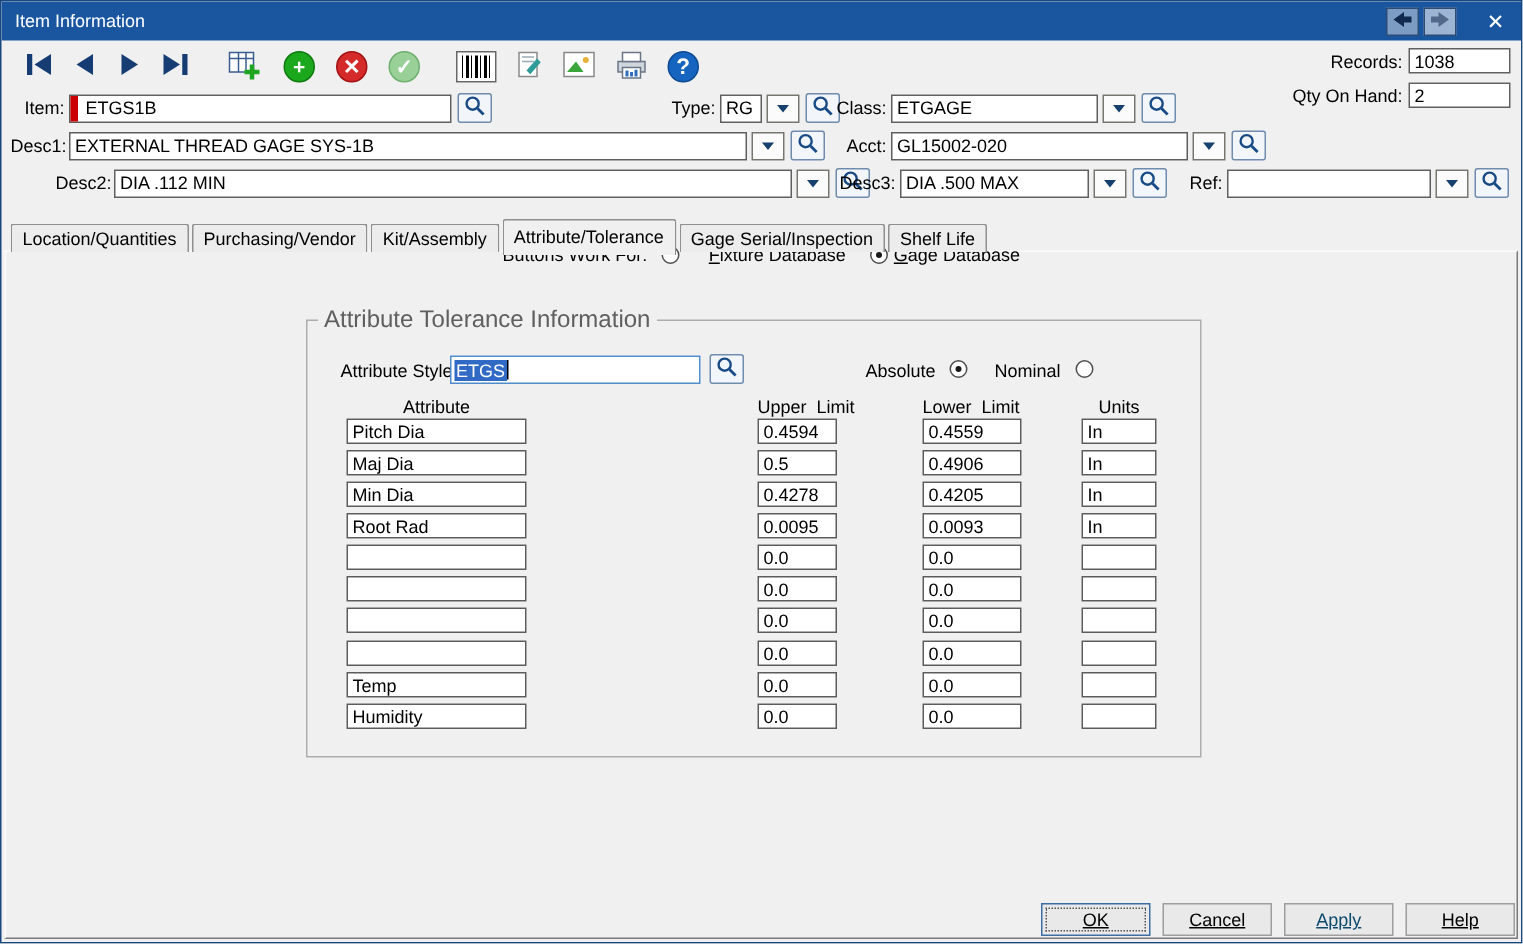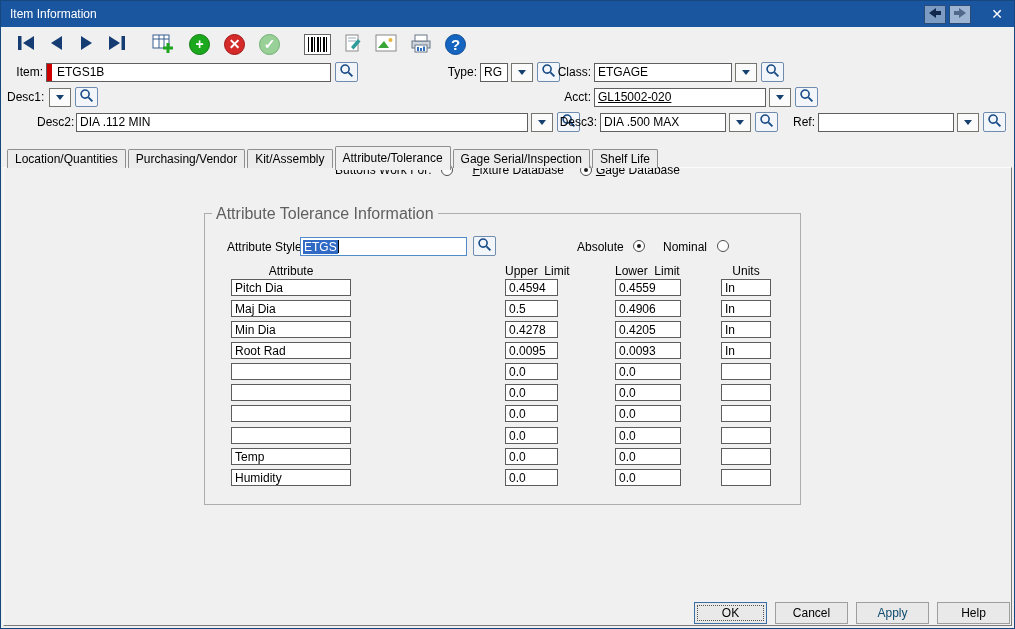--- a/index.html
+++ b/index.html
@@ -130,21 +130,21 @@
     position:absolute; height:17px; border:1px solid #5c5c5c; background:#fff;
     font:12px "Liberation Sans", sans-serif; padding:0 3px;
   }
   .cell.attr{ left:26px; width:120px; }
   .cell.upper{ left:300px; width:53px; }
   .cell.lower{ left:410px; width:66px; }
   .cell.units{ left:516px; width:50px; }
   
   .btn{
     position:absolute; top:601px; width:73px; height:22px; background:#e9e9e9;
-    border:1px solid #9e9e9e; font:12px "Liberation Sans", sans-serif; cursor:pointer; z-index:6;
+    border:1px solid #9e9e9e; font:12px "Liberation Sans", sans-serif; cursor:pointer; z-index:6;text-decoration:underline;
   }
   .btn.default{ border-color:#3c6ea5; outline:1px dotted #555; outline-offset:-4px; }
   .btn[data-disabled="true"]{ color:#0c4a6e; cursor:default; }
 </style>
 </head>
 <body>
 
 <div class="window">
 
   <div class="titlebar">
@@ -260,25 +260,35 @@
             <rect x="14" y="13.5" width="2" height="4.5" fill="#2f6fbe"></rect>
           </svg>
         </span>
       </button>
       <button class="icobtn">
         <span class="circ helpc">?</span>
       </button>
     </div>
   </div>
 
+  <div class="records">
+    <div class="r">
+      <span>Records:</span>
+      <input class="tbx" value="1038" style="">
+    </div>
+    <div class="r">
+      <span>Qty On Hand:</span>
+      <input class="tbx" value="2" style="">
+    </div>
+  </div>
 
   <div class="fgroup" style="top:61px; left:6px;">
     <span class="flabel" style="width:36px">Item:</span>
     <span class="tb-wrap">
-      <input class="tbx" style="width: 285px; padding-left: 10px;" value="ETGS1B">
+      <input class="tbx" style="width: 255px; padding-left: 10px;" value="ETGS1B">
       <span class="req-bar"></span>
     </span>
     <button class="magbtn">
       <span><svg width="15" height="15" viewBox="0 0 16 16">
             <circle cx="6.5" cy="6.5" r="4.3" fill="none" stroke="#184a86" stroke-width="1.7"></circle>
             <line x1="10" y1="10" x2="14.3" y2="14.3" stroke="#184a86" stroke-width="2"></line>
           </svg></span>
     </button>
   </div>
 
@@ -305,34 +315,35 @@
     <button class="magbtn">
       <span><svg width="15" height="15" viewBox="0 0 16 16">
             <circle cx="6.5" cy="6.5" r="4.3" fill="none" stroke="#184a86" stroke-width="1.7"></circle>
             <line x1="10" y1="10" x2="14.3" y2="14.3" stroke="#184a86" stroke-width="2"></line>
           </svg></span>
     </button>
   </div>
 
   <div class="fgroup" style="top:86px; left:6px;">
     <span class="flabel" style="width:36px">Desc1:</span>
+    <input class="tbx" style="width: 452px;" value="EXTERNAL THREAD GAGE SYS-1B">
     <button class="dropbtn">
         <span class="tri"></span>
       </button>
     <button class="magbtn">
       <span><svg width="15" height="15" viewBox="0 0 16 16">
             <circle cx="6.5" cy="6.5" r="4.3" fill="none" stroke="#184a86" stroke-width="1.7"></circle>
             <line x1="10" y1="10" x2="14.3" y2="14.3" stroke="#184a86" stroke-width="2"></line>
           </svg></span>
     </button>
   </div>
 
   <div class="fgroup" style="top:86px; left:556px;">
     <span class="flabel" style="width:34px">Acct:</span>
-    <input class="tbx" style="width: 172px; text-decoration: underline;" value="GL15002-020">
+    <input class="tbx" style="width: 198px;" value="GL15002-020">
     <button class="dropbtn">
         <span class="tri"></span>
       </button>
     <button class="magbtn">
       <span><svg width="15" height="15" viewBox="0 0 16 16">
             <circle cx="6.5" cy="6.5" r="4.3" fill="none" stroke="#184a86" stroke-width="1.7"></circle>
             <line x1="10" y1="10" x2="14.3" y2="14.3" stroke="#184a86" stroke-width="2"></line>
           </svg></span>
     </button>
   </div>

